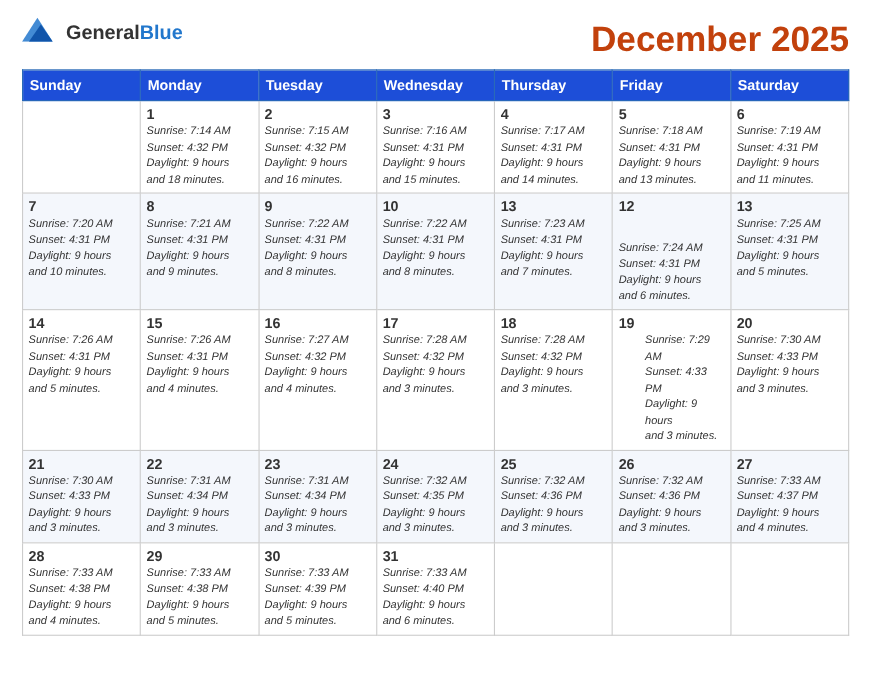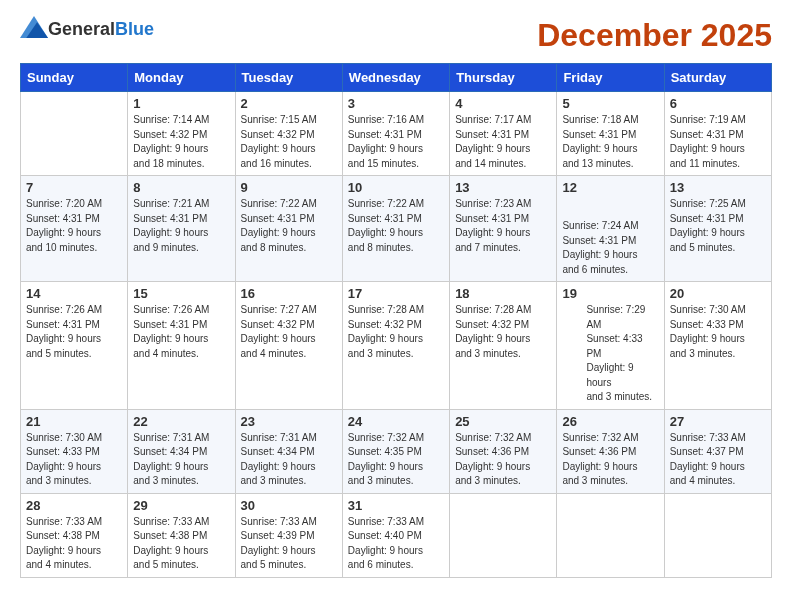--- a/index.html
+++ b/index.html
@@ -16,21 +16,21 @@
     }
     .header-row {
       display: flex;
       justify-content: space-between;
       align-items: flex-start;
       margin-bottom: 10px;
     }
     .logo {
       display: flex;
       align-items: center;
-      gap: 0;
+      gap: 12px;
     }
     .logo-text-general {
       font-size: 18px;
       font-weight: bold;
       color: #333;
     }
     .logo-text-blue {
       font-size: 18px;
       font-weight: bold;
       color: #2277cc;
@@ -79,20 +79,21 @@
     .day-number {
       font-size: 13px;
       font-weight: bold;
       margin-bottom: 2px;
       display: block;
     }
     .day-info {
       font-size: 10px;
       line-height: 1.45;
       color: #333;
+      font-style: italic;
     }
     .empty-cell {
       background: #f9f9f9;
     }
     tbody tr:nth-child(odd) td {
       background-color: #fff;
     }
     tbody tr:nth-child(even) td {
       background-color: #f4f7fc;
     }

